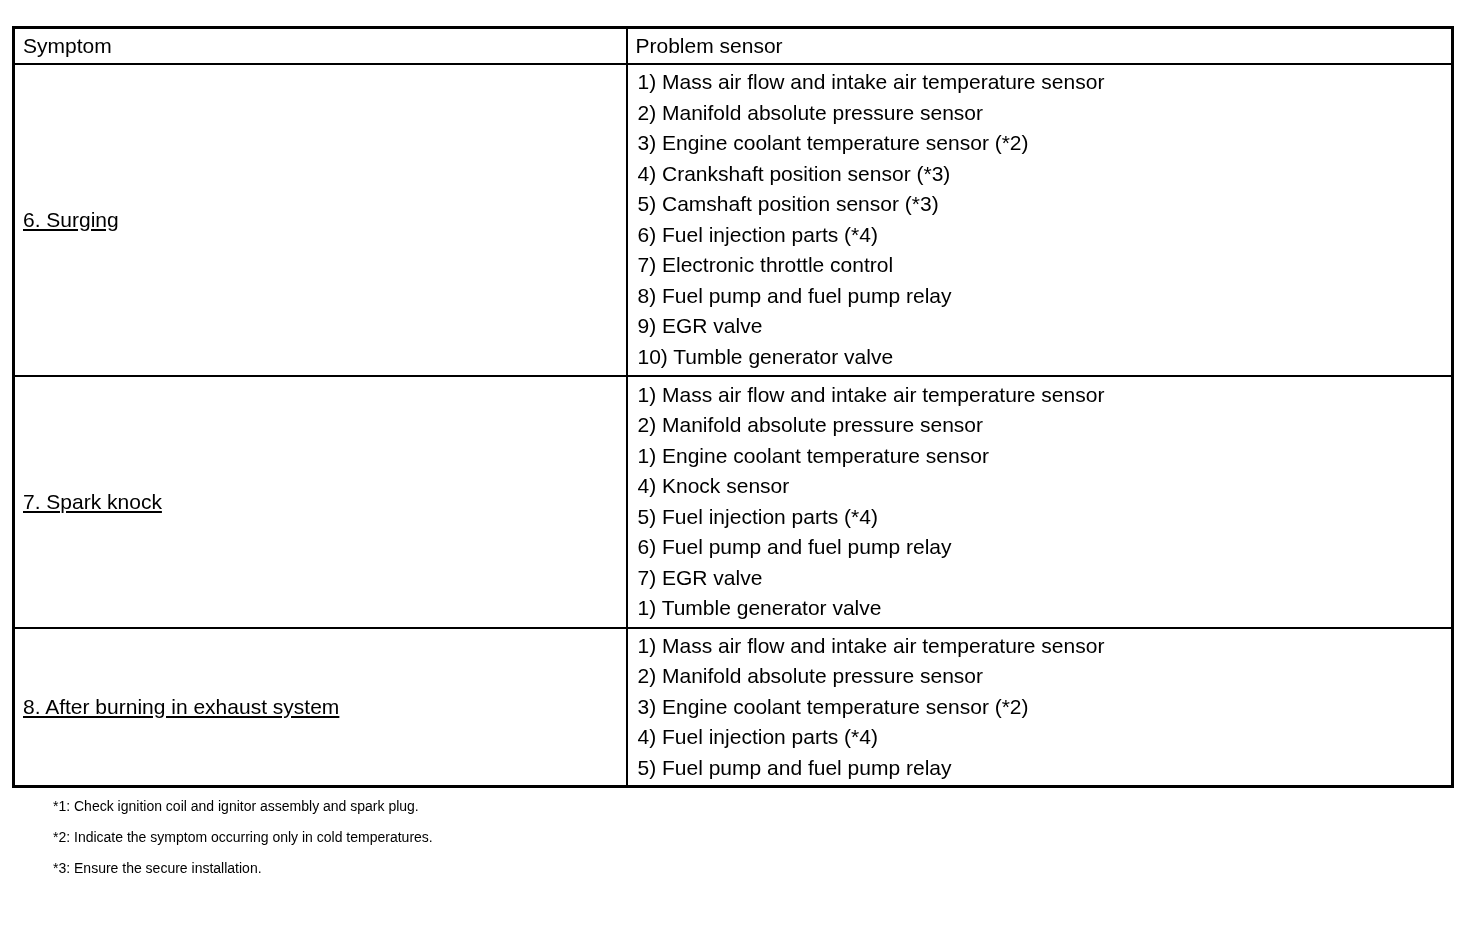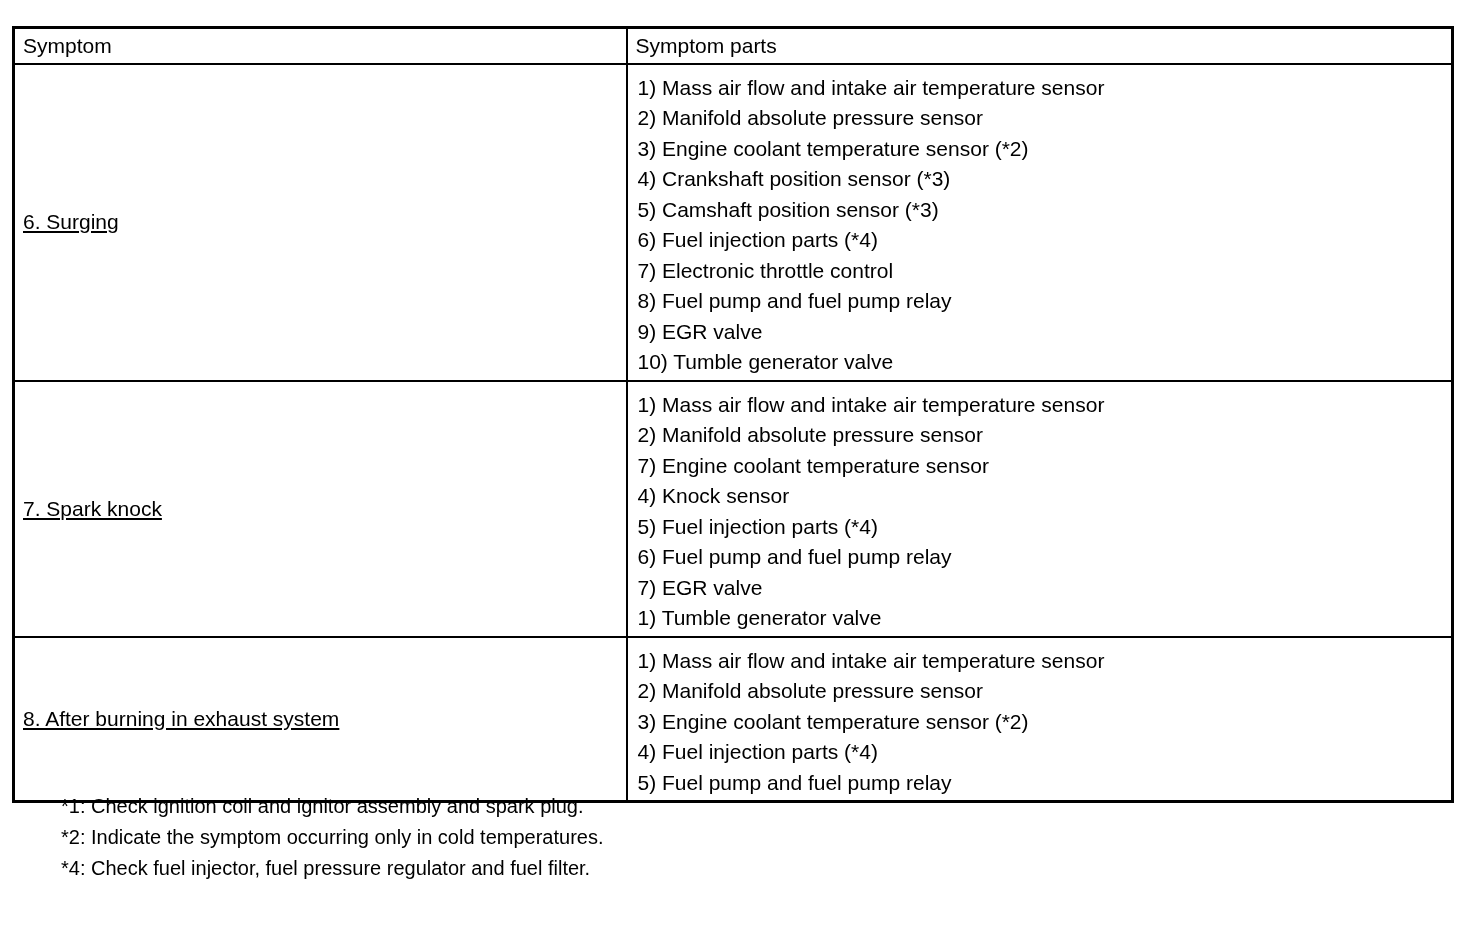--- a/index.html
+++ b/index.html
@@ -37,48 +37,48 @@
     color: #000000;
   }
   col.symptom-col { width: 613px; }
   col.parts-col   { width: 826px; }
   thead tr { height: 36px; }
   tbody tr:nth-child(1) { height: 312px; }
   tbody tr:nth-child(2) { height: 252px; }
   tbody tr:nth-child(3) { height: 159px; }
   th.header-cell { padding: 0 8px; }
   td.symptom-cell { padding: 0 8px; text-decoration: underline; }
-  td.parts-cell { padding: 8px 8px 2px 10px; }
+  td.parts-cell { padding: 2px 8px 2px 10px; }
   .part-line {
     line-height: 30.5px;
     white-space: nowrap;
   }
   .footnotes {
     position: absolute;
-    left: 61px;
+    left: 53px;
     top: 780px;
-    font-size: 20px;
+    font-size: 14px;
     line-height: 31px;
   }
   .footnote-line { white-space: nowrap; }
 </style>
 </head>
 <body>
 
 <div class="page">
 
   <table class="doc-table">
     <colgroup>
       <col class="symptom-col">
       <col class="parts-col">
     </colgroup>
     <thead>
       <tr>
         <th class="header-cell">Symptom</th>
-        <th class="header-cell">Symptom parts</th>
+        <th class="header-cell">Problem sensor</th>
       </tr>
     </thead>
     <tbody>
         <tr>
           <td class="symptom-cell">6. Surging</td>
           <td class="parts-cell">
             <div class="part-line">1) Mass air flow and intake air temperature sensor</div>
             <div class="part-line">2) Manifold absolute pressure sensor</div>
             <div class="part-line">3) Engine coolant temperature sensor (*2)</div>
             <div class="part-line">4) Crankshaft position sensor (*3)</div>
@@ -88,21 +88,21 @@
             <div class="part-line">8) Fuel pump and fuel pump relay</div>
             <div class="part-line">9) EGR valve</div>
             <div class="part-line">10) Tumble generator valve</div>
           </td>
         </tr>
         <tr>
           <td class="symptom-cell">7. Spark knock</td>
           <td class="parts-cell">
             <div class="part-line">1) Mass air flow and intake air temperature sensor</div>
             <div class="part-line">2) Manifold absolute pressure sensor</div>
-            <div class="part-line">7) Engine coolant temperature sensor</div>
+            <div class="part-line">1) Engine coolant temperature sensor</div>
             <div class="part-line">4) Knock sensor</div>
             <div class="part-line">5) Fuel injection parts (*4)</div>
             <div class="part-line">6) Fuel pump and fuel pump relay</div>
             <div class="part-line">7) EGR valve</div>
             <div class="part-line">1) Tumble generator valve</div>
           </td>
         </tr>
         <tr>
           <td class="symptom-cell">8. After burning in exhaust system</td>
           <td class="parts-cell">
@@ -112,16 +112,16 @@
             <div class="part-line">4) Fuel injection parts (*4)</div>
             <div class="part-line">5) Fuel pump and fuel pump relay</div>
           </td>
         </tr>
       </tbody>
   </table>
 
   <div class="footnotes">
       <div class="footnote-line">*1: Check ignition coil and ignitor assembly and spark plug.</div>
       <div class="footnote-line">*2: Indicate the symptom occurring only in cold temperatures.</div>
-      <div class="footnote-line">*4: Check fuel injector, fuel pressure regulator and fuel filter.</div>
+      <div class="footnote-line">*3: Ensure the secure installation.</div>
     </div>
 
 </div>
 
 </body></html>

